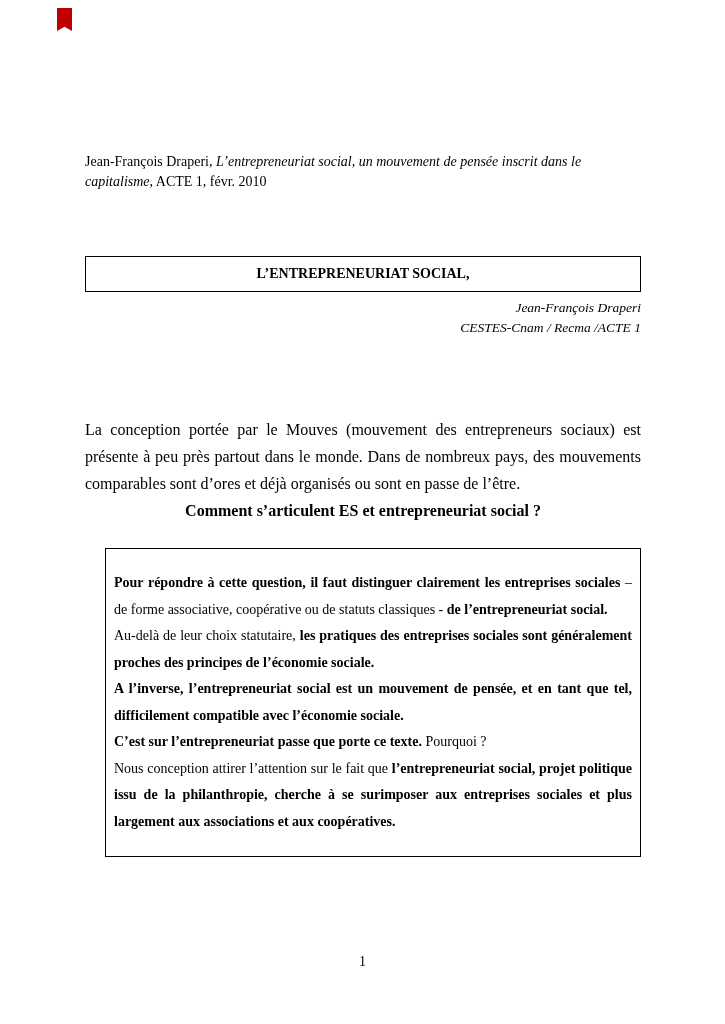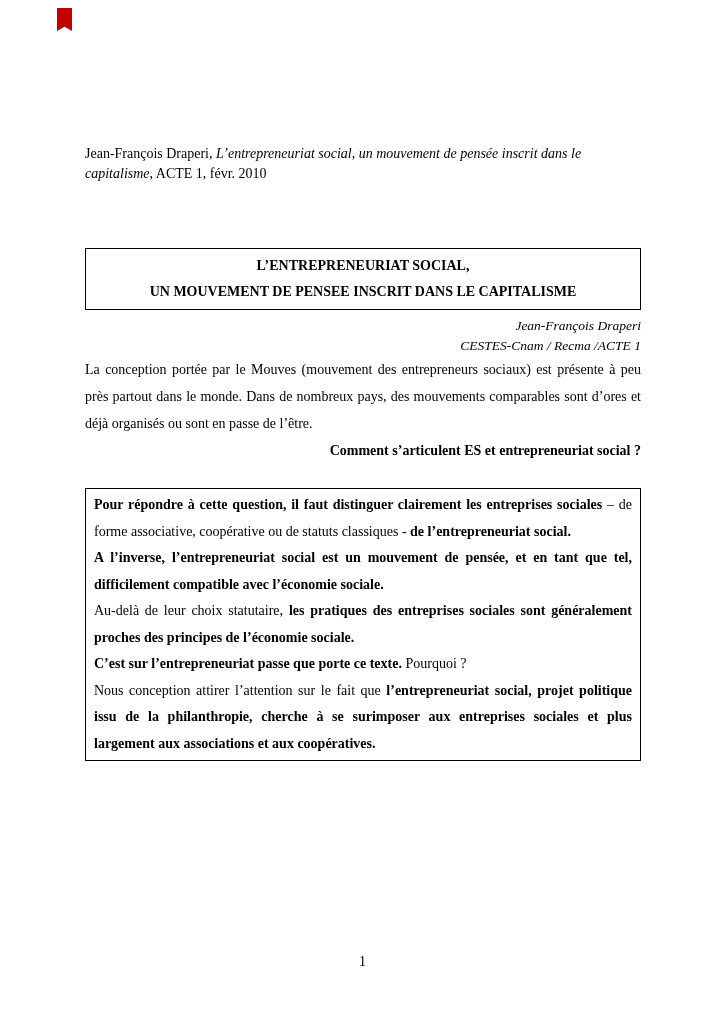--- a/index.html
+++ b/index.html
@@ -23,21 +23,21 @@
     left: 57px;
     top: 8px;
     width: 15px;
     height: 23px;
     background: #c00000;
     clip-path: polygon(0 0, 100% 0, 100% 100%, 50% 82%, 0 100%);
   }
   .content {
     position: absolute;
     left: 85px;
-    top: 4px;
+    top: 12px;
     width: 556px;
   }
   .citation {
     margin: 140px 0 0 0;
     font-size: 14px;
     line-height: 20px;
     text-align: left;
   }
   .title-box {
     margin-top: 64px;
@@ -49,33 +49,35 @@
     line-height: 26px;
   }
   .byline-block {
     margin-top: 6px;
     text-align: right;
     font-style: italic;
     font-size: 13.5px;
     line-height: 20px;
   }
   .body-text {
-    font-size: 14px;
+    margin-top: 78px;
+    font-size: 16px;
     line-height: 27px;
     text-align: justify;
   }
   .body-text p { margin: 0; }
-  .question { font-weight: bold; text-align: right; }
+  .question { font-weight: bold; text-align: center; }
   .highlight-box {
     margin-top: 24px;
     border: 1px solid #000000;
-    padding: 3px 8px;
+    padding: 21px 8px;
     font-size: 14px;
     line-height: 26.5px;
     text-align: justify;
+    margin-left: 20px;
   }
   .highlight-box p { margin: 0; }
   .page-number {
     position: absolute;
     top: 954px;
     left: 0;
     width: 725px;
     text-align: center;
     font-size: 14px;
   }
@@ -88,37 +90,36 @@
 <div class="page">
 
   <div class="bookmark" style="background: rgb(192, 0, 0);"></div>
 
   <div class="content">
 
     <p class="citation"><span>Jean-François Draperi, </span><span class="i">L’entrepreneuriat social, un mouvement de pensée inscrit dans le capitalisme</span><span>, ACTE 1, févr. 2010</span></p>
 
     <div class="title-box">
       <div class="title-line">L’ENTREPRENEURIAT SOCIAL,</div>
-      <div class="title-line">UN MOUVEMENT DE PENSEE INSCRIT DANS LE CAPITALISME</div>
     </div>
 
     <div class="byline-block">
       <div>Jean-François Draperi</div>
       <div>CESTES-Cnam / Recma /ACTE 1</div>
     </div>
 
     <div class="body-text">
       <p><span>La conception portée par le Mouves (mouvement des entrepreneurs sociaux) est présente à peu près partout dans le monde. Dans de nombreux pays, des mouvements comparables sont d’ores et déjà organisés ou sont en passe de l’être.</span></p>
       <p class="question"><span class="b">Comment s’articulent ES et entrepreneuriat social ?</span></p>
     </div>
 
     <div class="highlight-box">
       <p><span class="b">Pour répondre à cette question, il faut distinguer clairement les entreprises sociales</span><span> – de forme associative, coopérative ou de statuts classiques - </span><span class="b">de l’entrepreneuriat social.</span></p>
+      <p><span>Au-delà de leur choix statutaire, </span><span class="b">les pratiques des entreprises sociales sont généralement proches des principes de l’économie sociale.</span></p>
       <p><span class="b">A l’inverse, l’entrepreneuriat social est un mouvement de pensée, et en tant que tel, difficilement compatible avec l’économie sociale.</span></p>
-      <p><span>Au-delà de leur choix statutaire, </span><span class="b">les pratiques des entreprises sociales sont généralement proches des principes de l’économie sociale.</span></p>
       <p><span class="b">C’est sur l’entrepreneuriat passe que porte ce texte.</span><span> Pourquoi ?</span></p>
       <p><span>Nous conception attirer l’attention sur le fait que </span><span class="b">l’entrepreneuriat social, projet politique issu de la philanthropie, cherche à se surimposer aux entreprises sociales et plus largement aux associations et aux coopératives.</span></p>
     </div>
 
   </div>
 
   <div class="page-number">1</div>
 
 </div>
 

